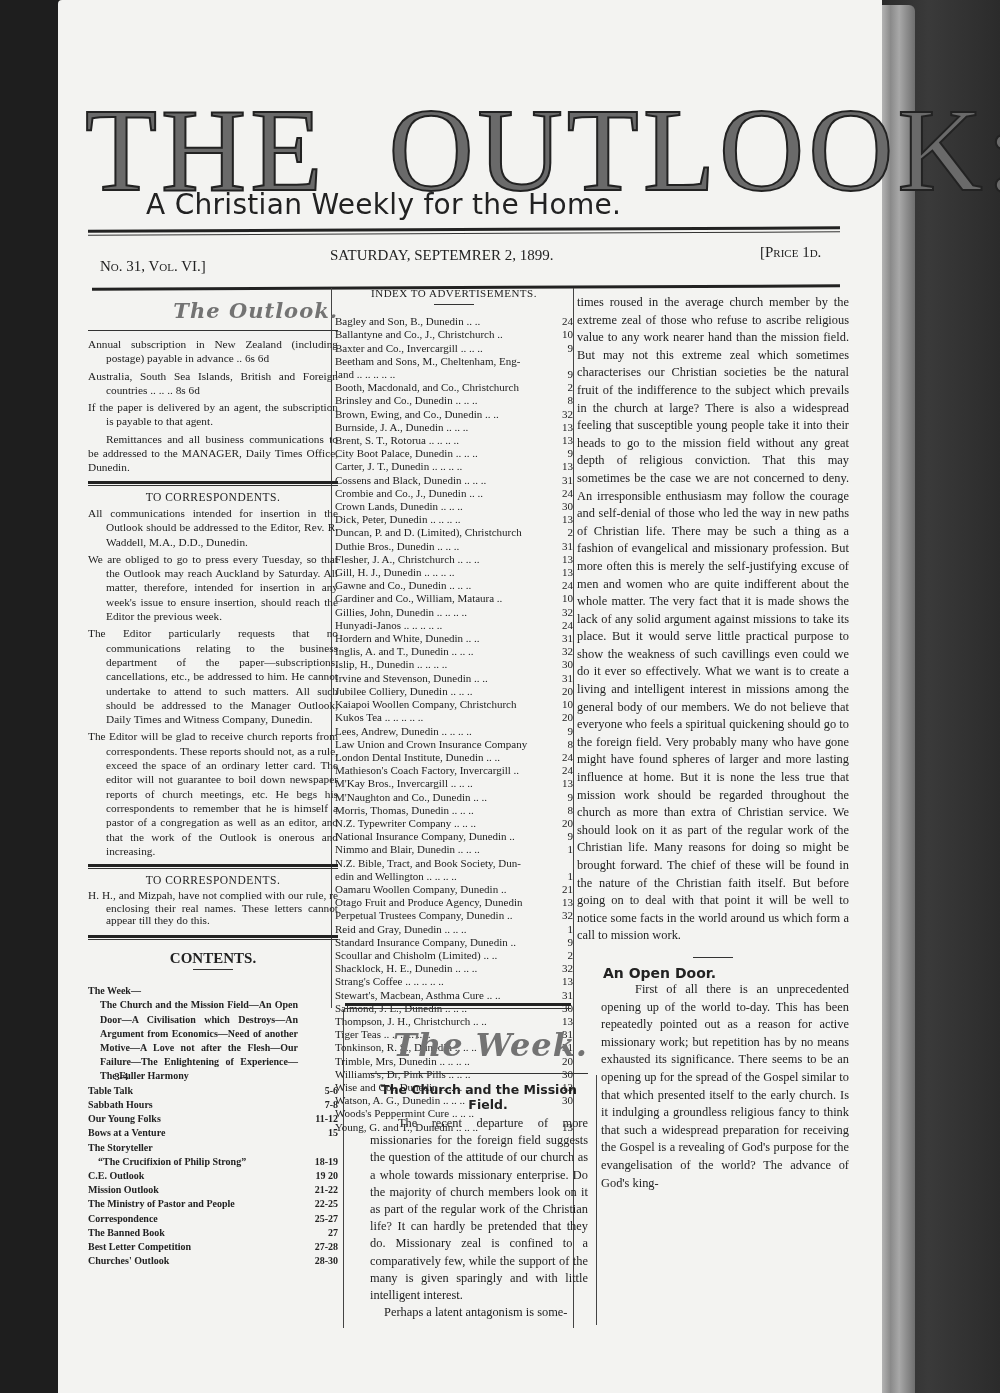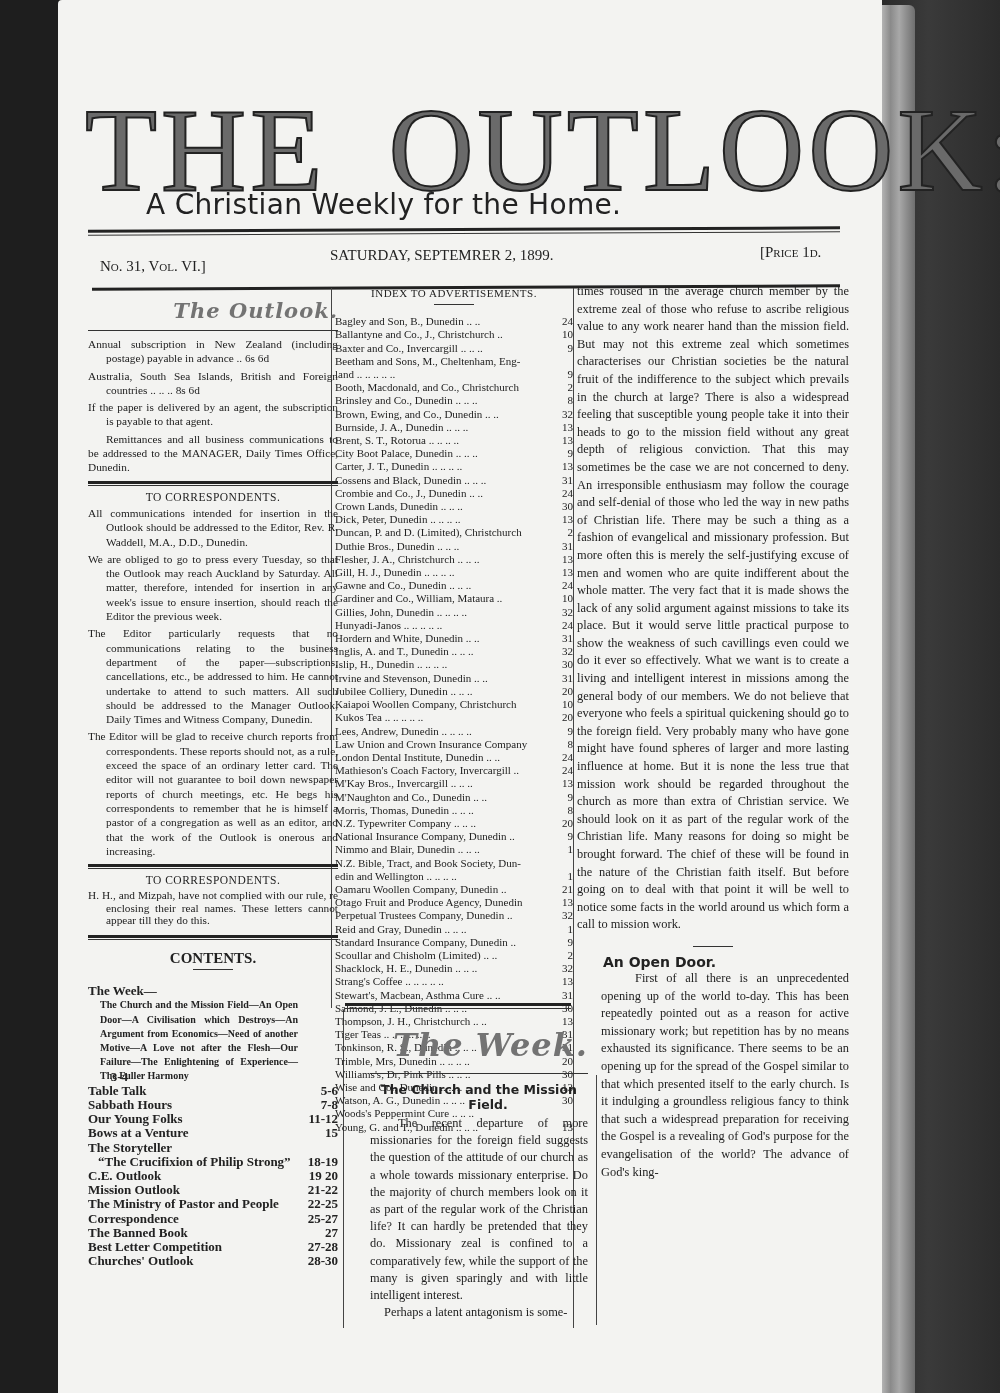--- a/index.html
+++ b/index.html
@@ -40,35 +40,35 @@
   .rule-thin { position:absolute; height:1px; background:#333; }
   .dateline {
     position:absolute; top:243px; font-family:"Liberation Serif", serif; font-size:15px; color:#222;
     font-variant:small-caps;
   }
   .col {
     position:absolute; font-family:"Liberation Serif", serif; color:#222;
   }
   .col1 { left:88px; top:290px; width:250px; font-size:11.3px; line-height:14.3px; }
   .col2 { left:335px; top:285px; width:238px; font-size:11px; line-height:13.2px; }
-  .col3 { left:577px; top:283px; width:272px; font-size:12.4px; line-height:17.6px; }
+  .col3 { left:577px; top:294px; width:272px; font-size:12.4px; line-height:17.6px; }
   .vline { position:absolute; width:1px; background:#444; }
   .blackletter {
     font-family:"DejaVu Serif", serif; font-weight:bold; font-style:italic;
     text-align:right; color:#737373; letter-spacing:1px;
   }
   .hang { padding-left:18px; text-indent:-18px; text-align:justify; margin:0 0 3px 0; }
   .indent { text-indent:18px; text-align:justify; margin:0; }
   .just { text-align:justify; margin:0; }
   .center-head { text-align:center; font-size:11.5px; letter-spacing:0.5px; margin:2px 0; }
   .short-rule { width:40px; height:1px; background:#333; margin:4px auto 8px auto; }
   .ad-row { display:flex; white-space:nowrap; }
   .ad-name { flex:1; overflow:hidden; }
   .ad-page { width:18px; text-align:right; }
-  .toc-row { display:flex; white-space:nowrap; font-size:13px; line-height:14.2px; font-weight:bold; }
+  .toc-row { display:flex; white-space:nowrap; font-size:10px; line-height:14.2px; font-weight:bold; }
   .toc-row .t { flex:1; }
   .toc-row .p { width:40px; text-align:right; }
   .toc-sub { padding-left:12px; font-size:10px; line-height:14.2px; font-weight:bold; text-align:justify; }
   .art-head { font-family:"DejaVu Sans", sans-serif; font-weight:bold; font-size:12.5px; line-height:15px; }
 </style>
 </head>
 <body>
 
 <div class="backdrop"></div>
 <div class="page-edge"></div>

